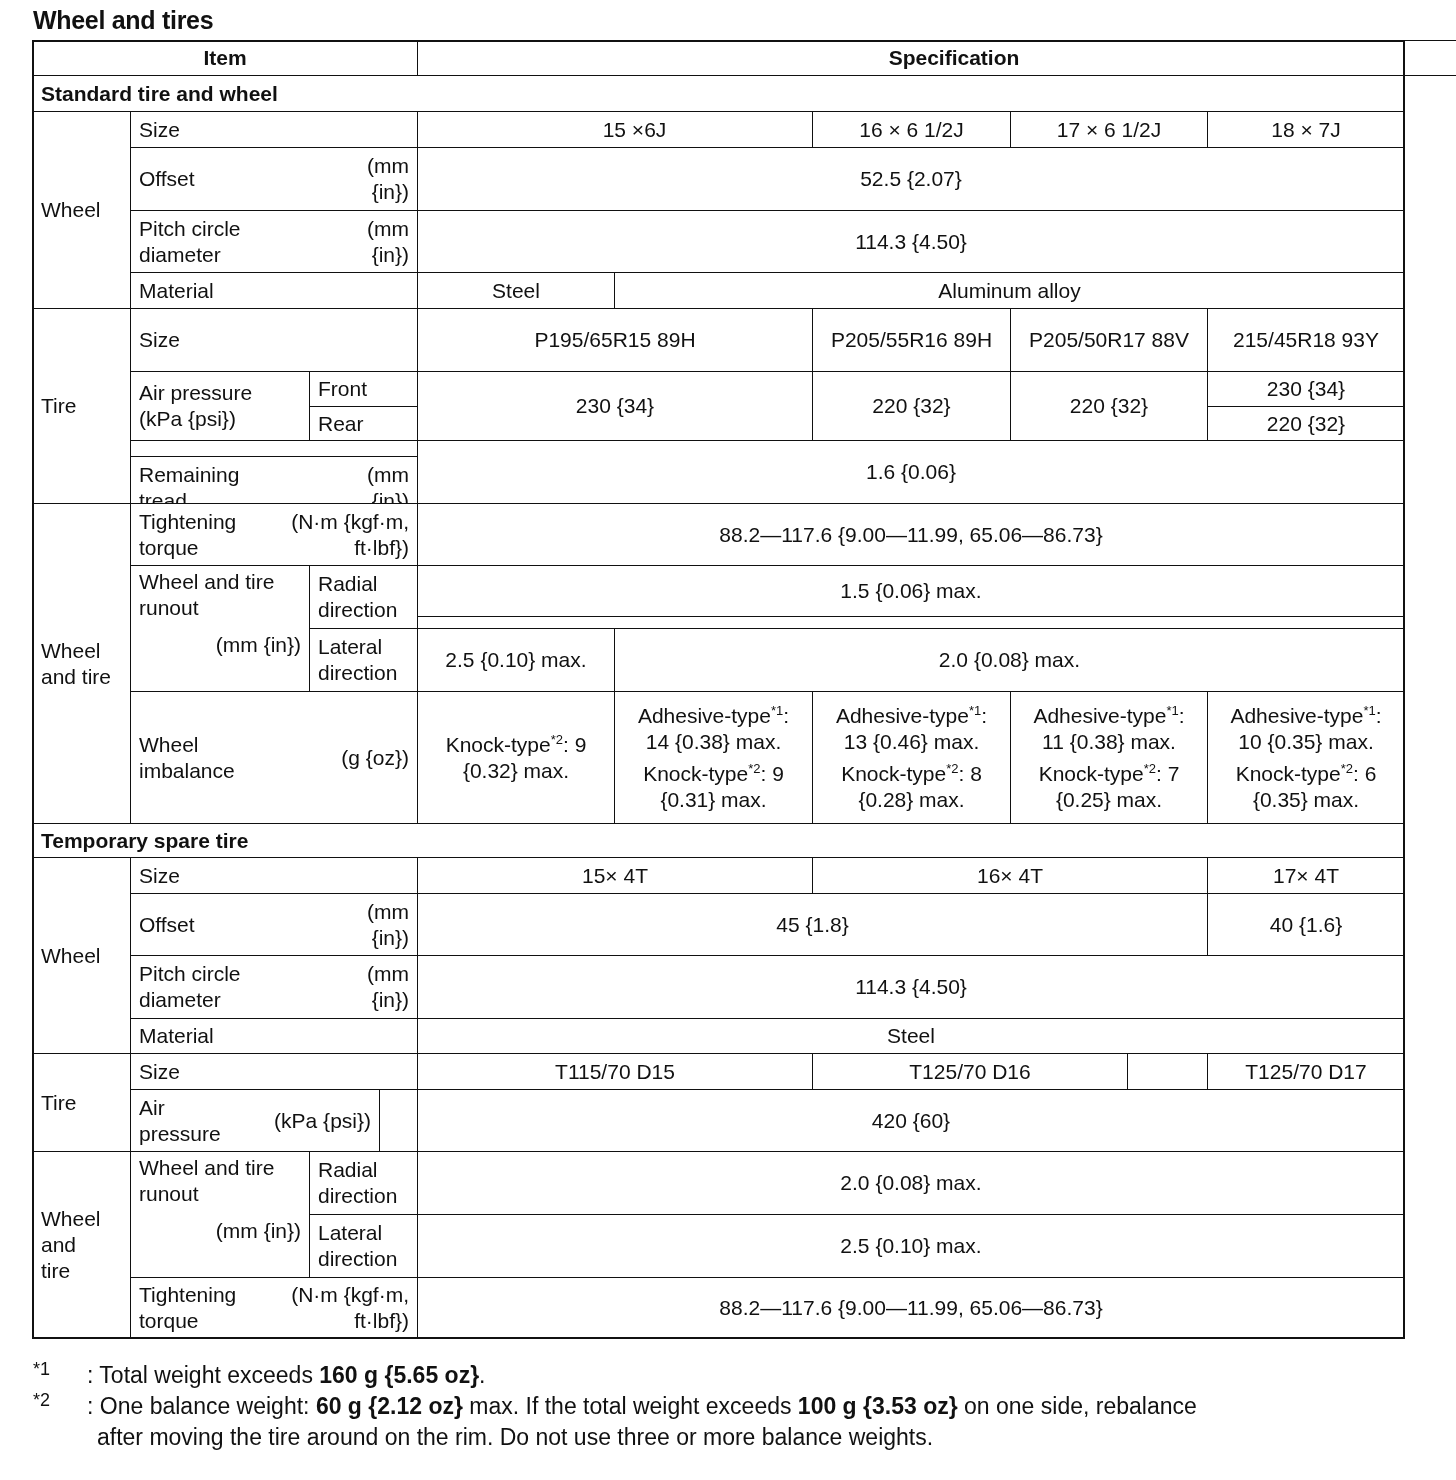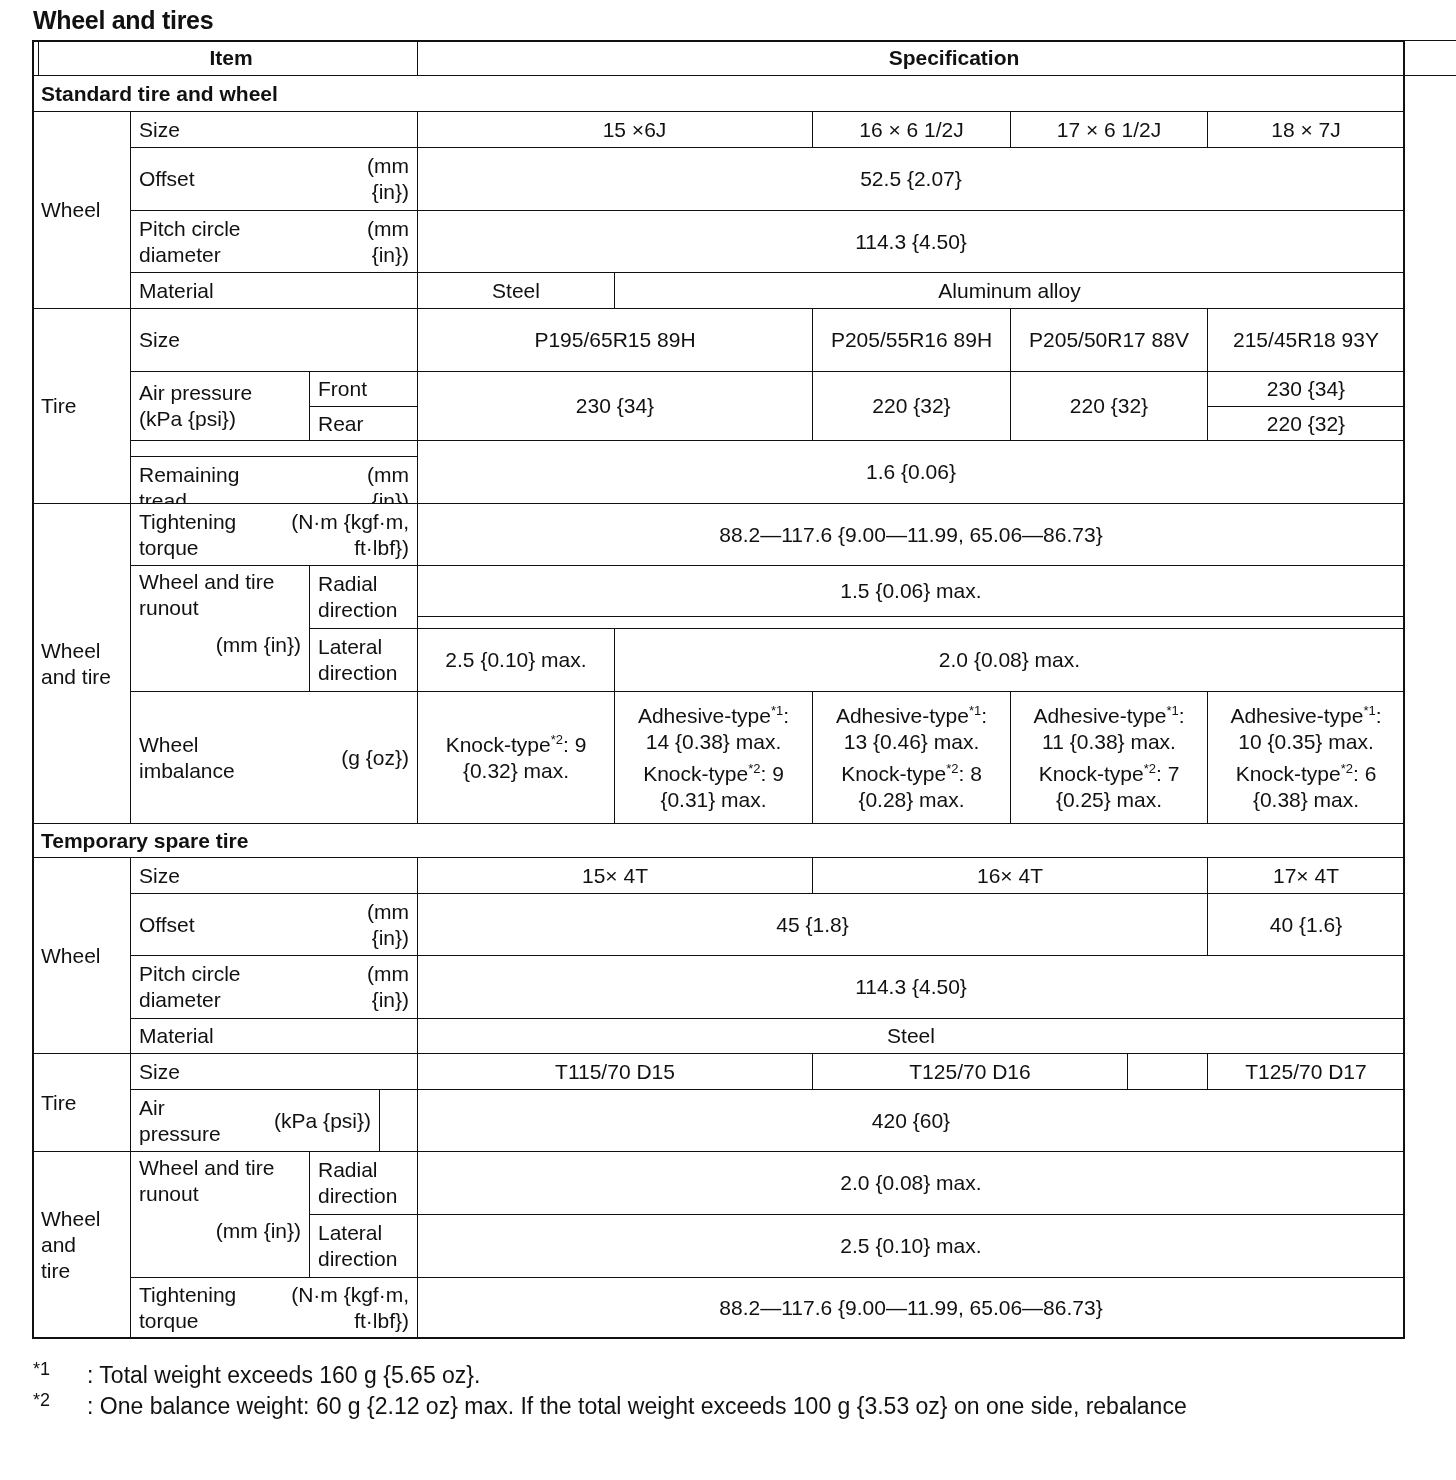--- a/index.html
+++ b/index.html
@@ -13,30 +13,30 @@
   .c.bold { font-weight: bold; }
   .c.split { justify-content: space-between; align-items: center; }
   .c .u { text-align: right; }
   .c .two { display: block; }
   sup { font-size: 13px; vertical-align: super; line-height: 0; }
   .outer { position: absolute; left: 32px; top: 40px; width: 1373px; height: 1299px;
            border: 2.5px solid #111; box-sizing: border-box; pointer-events: none; }
   .notes { position: absolute; left: 33px; top: 1360px; font-size: 23px; line-height: 31px; }
   .notes .row { display: flex; }
   .notes .mk { width: 54px; font-size: 18px; position: relative; top: -6px; }
-  .notes b { font-weight: normal; }
+  .notes b { font-weight: bold; }
 </style>
 </head>
 <body>
 
 <div class="title">Wheel and tires</div>
 
 <div class="tbl">
 
-  <div class="c ctr bold" style="left:38px;top:40px;width:386px;height:36px">Item</div>
+  <div class="c ctr bold" style="left:32px;top:40px;width:386px;height:36px">Item</div>
   <div class="c ctr bold" style="left:417px;top:40px;width:1074px;height:36px">Specification</div>
 
   <div class="c bold" style="left:32px;top:75px;width:1373px;height:37px">Standard tire and wheel</div>
 
   <div class="c" style="left:32px;top:111px;width:99px;height:198px">Wheel</div>
   <div class="c" style="left:130px;top:111px;width:288px;height:37px">Size</div>
   <div class="c ctr" style="left:417px;top:111px;width:435px;height:37px">15 ×6J</div>
   <div class="c ctr" style="left:812px;top:111px;width:199px;height:37px">16 × 6 1/2J</div>
   <div class="c ctr" style="left:1010px;top:111px;width:198px;height:37px">17 × 6 1/2J</div>
   <div class="c ctr" style="left:1207px;top:111px;width:198px;height:37px">18 × 7J</div>
@@ -175,21 +175,21 @@
         <span class="two">11 {0.38} max.</span>
         <span class="two" style="margin-top:6px"><span>Knock-type</span><sup>*2</sup><span>: 7</span></span>
         <span class="two">{0.25} max.</span>
       </span>
   </div>
   <div class="c ctr" style="left:1207px;top:691px;width:198px;height:133px;padding:0 4px">
     <span>
         <span class="two"><span>Adhesive-type</span><sup>*1</sup><span>:</span></span>
         <span class="two">10 {0.35} max.</span>
         <span class="two" style="margin-top:6px"><span>Knock-type</span><sup>*2</sup><span>: 6</span></span>
-        <span class="two">{0.38} max.</span>
+        <span class="two">{0.35} max.</span>
       </span>
   </div>
 
   <div class="c bold" style="left:32px;top:823px;width:1373px;height:35px">Temporary spare tire</div>
 
   <div class="c" style="left:32px;top:857px;width:99px;height:197px">Wheel</div>
   <div class="c" style="left:130px;top:857px;width:288px;height:37px">Size</div>
   <div class="c ctr" style="left:417px;top:857px;width:396px;height:37px">15× 4T</div>
   <div class="c ctr" style="left:812px;top:857px;width:396px;height:37px">16× 4T</div>
   <div class="c ctr" style="left:1207px;top:857px;width:198px;height:37px">17× 4T</div>
@@ -278,15 +278,15 @@
   <div class="outer"></div>
 </div>
 
 <div class="notes">
   <div class="row">
     <span class="mk">*1</span>
     <span><span>: Total weight exceeds </span><b>160 g {5.65 oz}</b><span>.</span></span>
   </div>
   <div class="row">
     <span class="mk">*2</span>
-    <span><span>: One balance weight: </span><b>60 g {2.12 oz}</b><span> max. If the total weight exceeds </span><b>100 g {3.53 oz}</b><span> on one side, rebalance</span><br></span>
+    <span><span>: One balance weight: </span><b>60 g {2.12 oz}</b><span> max. If the total weight exceeds </span><b>100 g {3.53 oz}</b><span> on one side, rebalance</span><br><span style="padding-left:10px">after moving the tire around on the rim. Do not use three or more balance weights.</span></span>
   </div>
 </div>
 
 </body></html>

